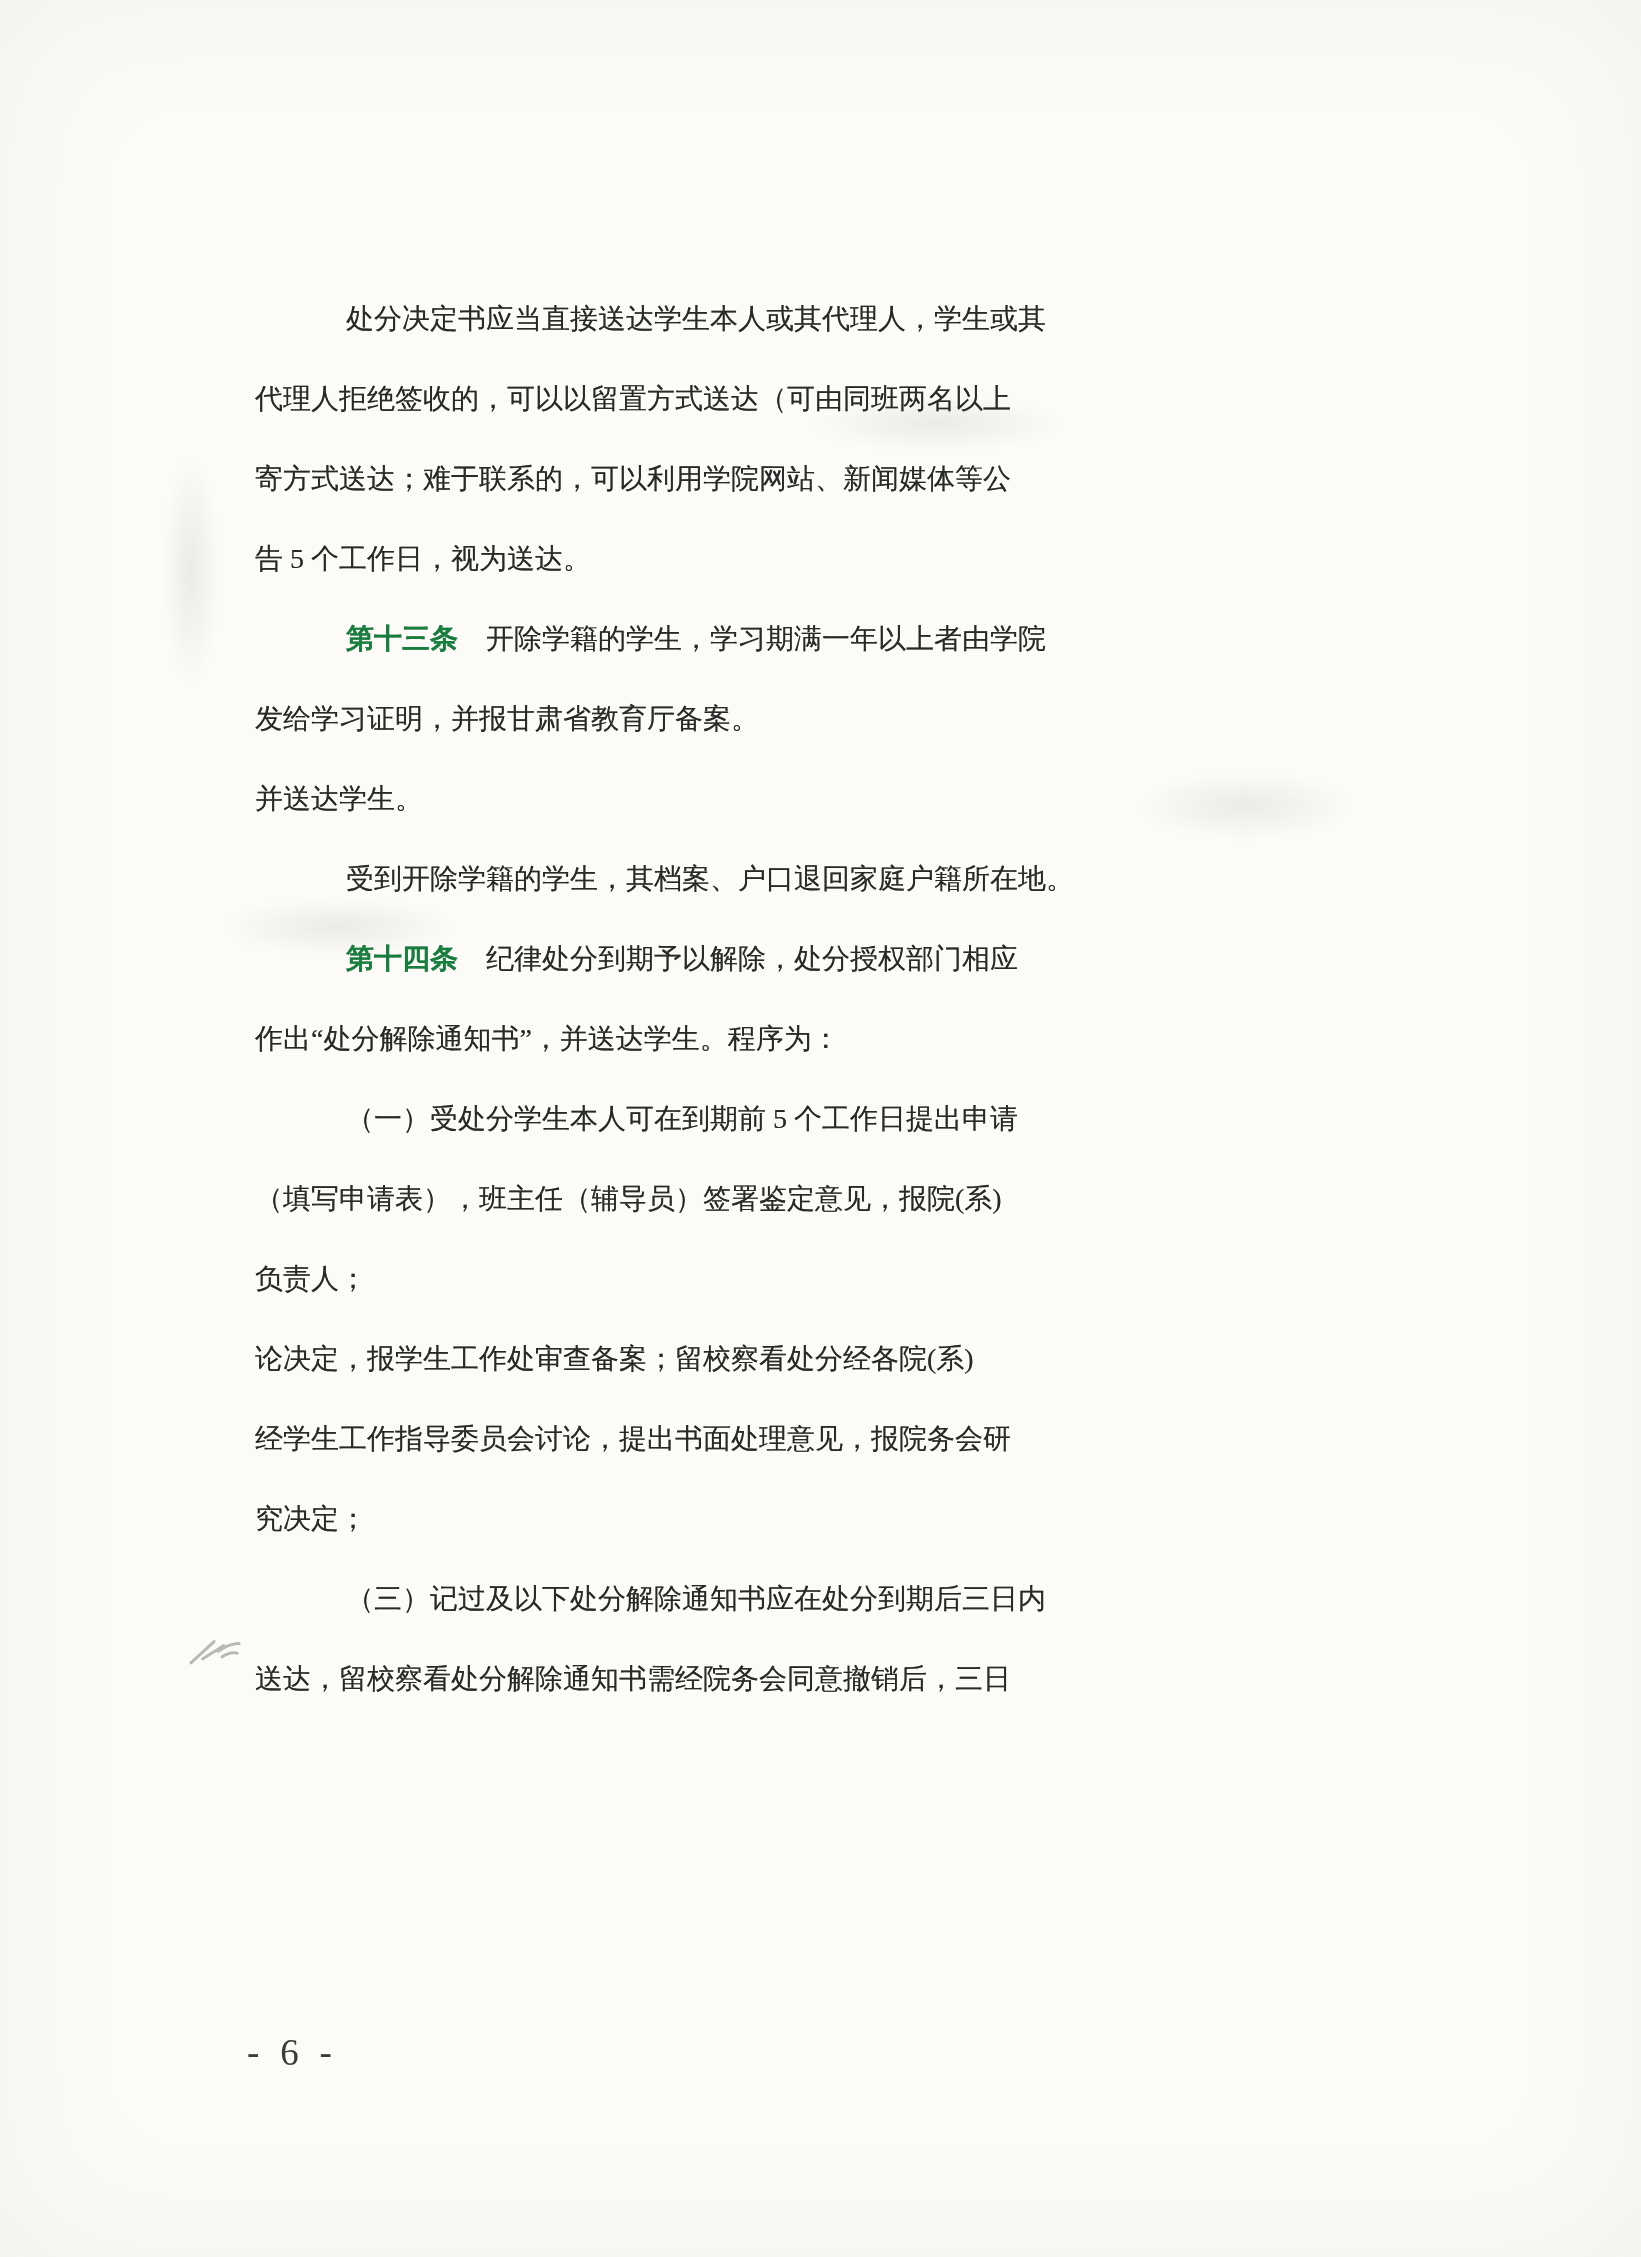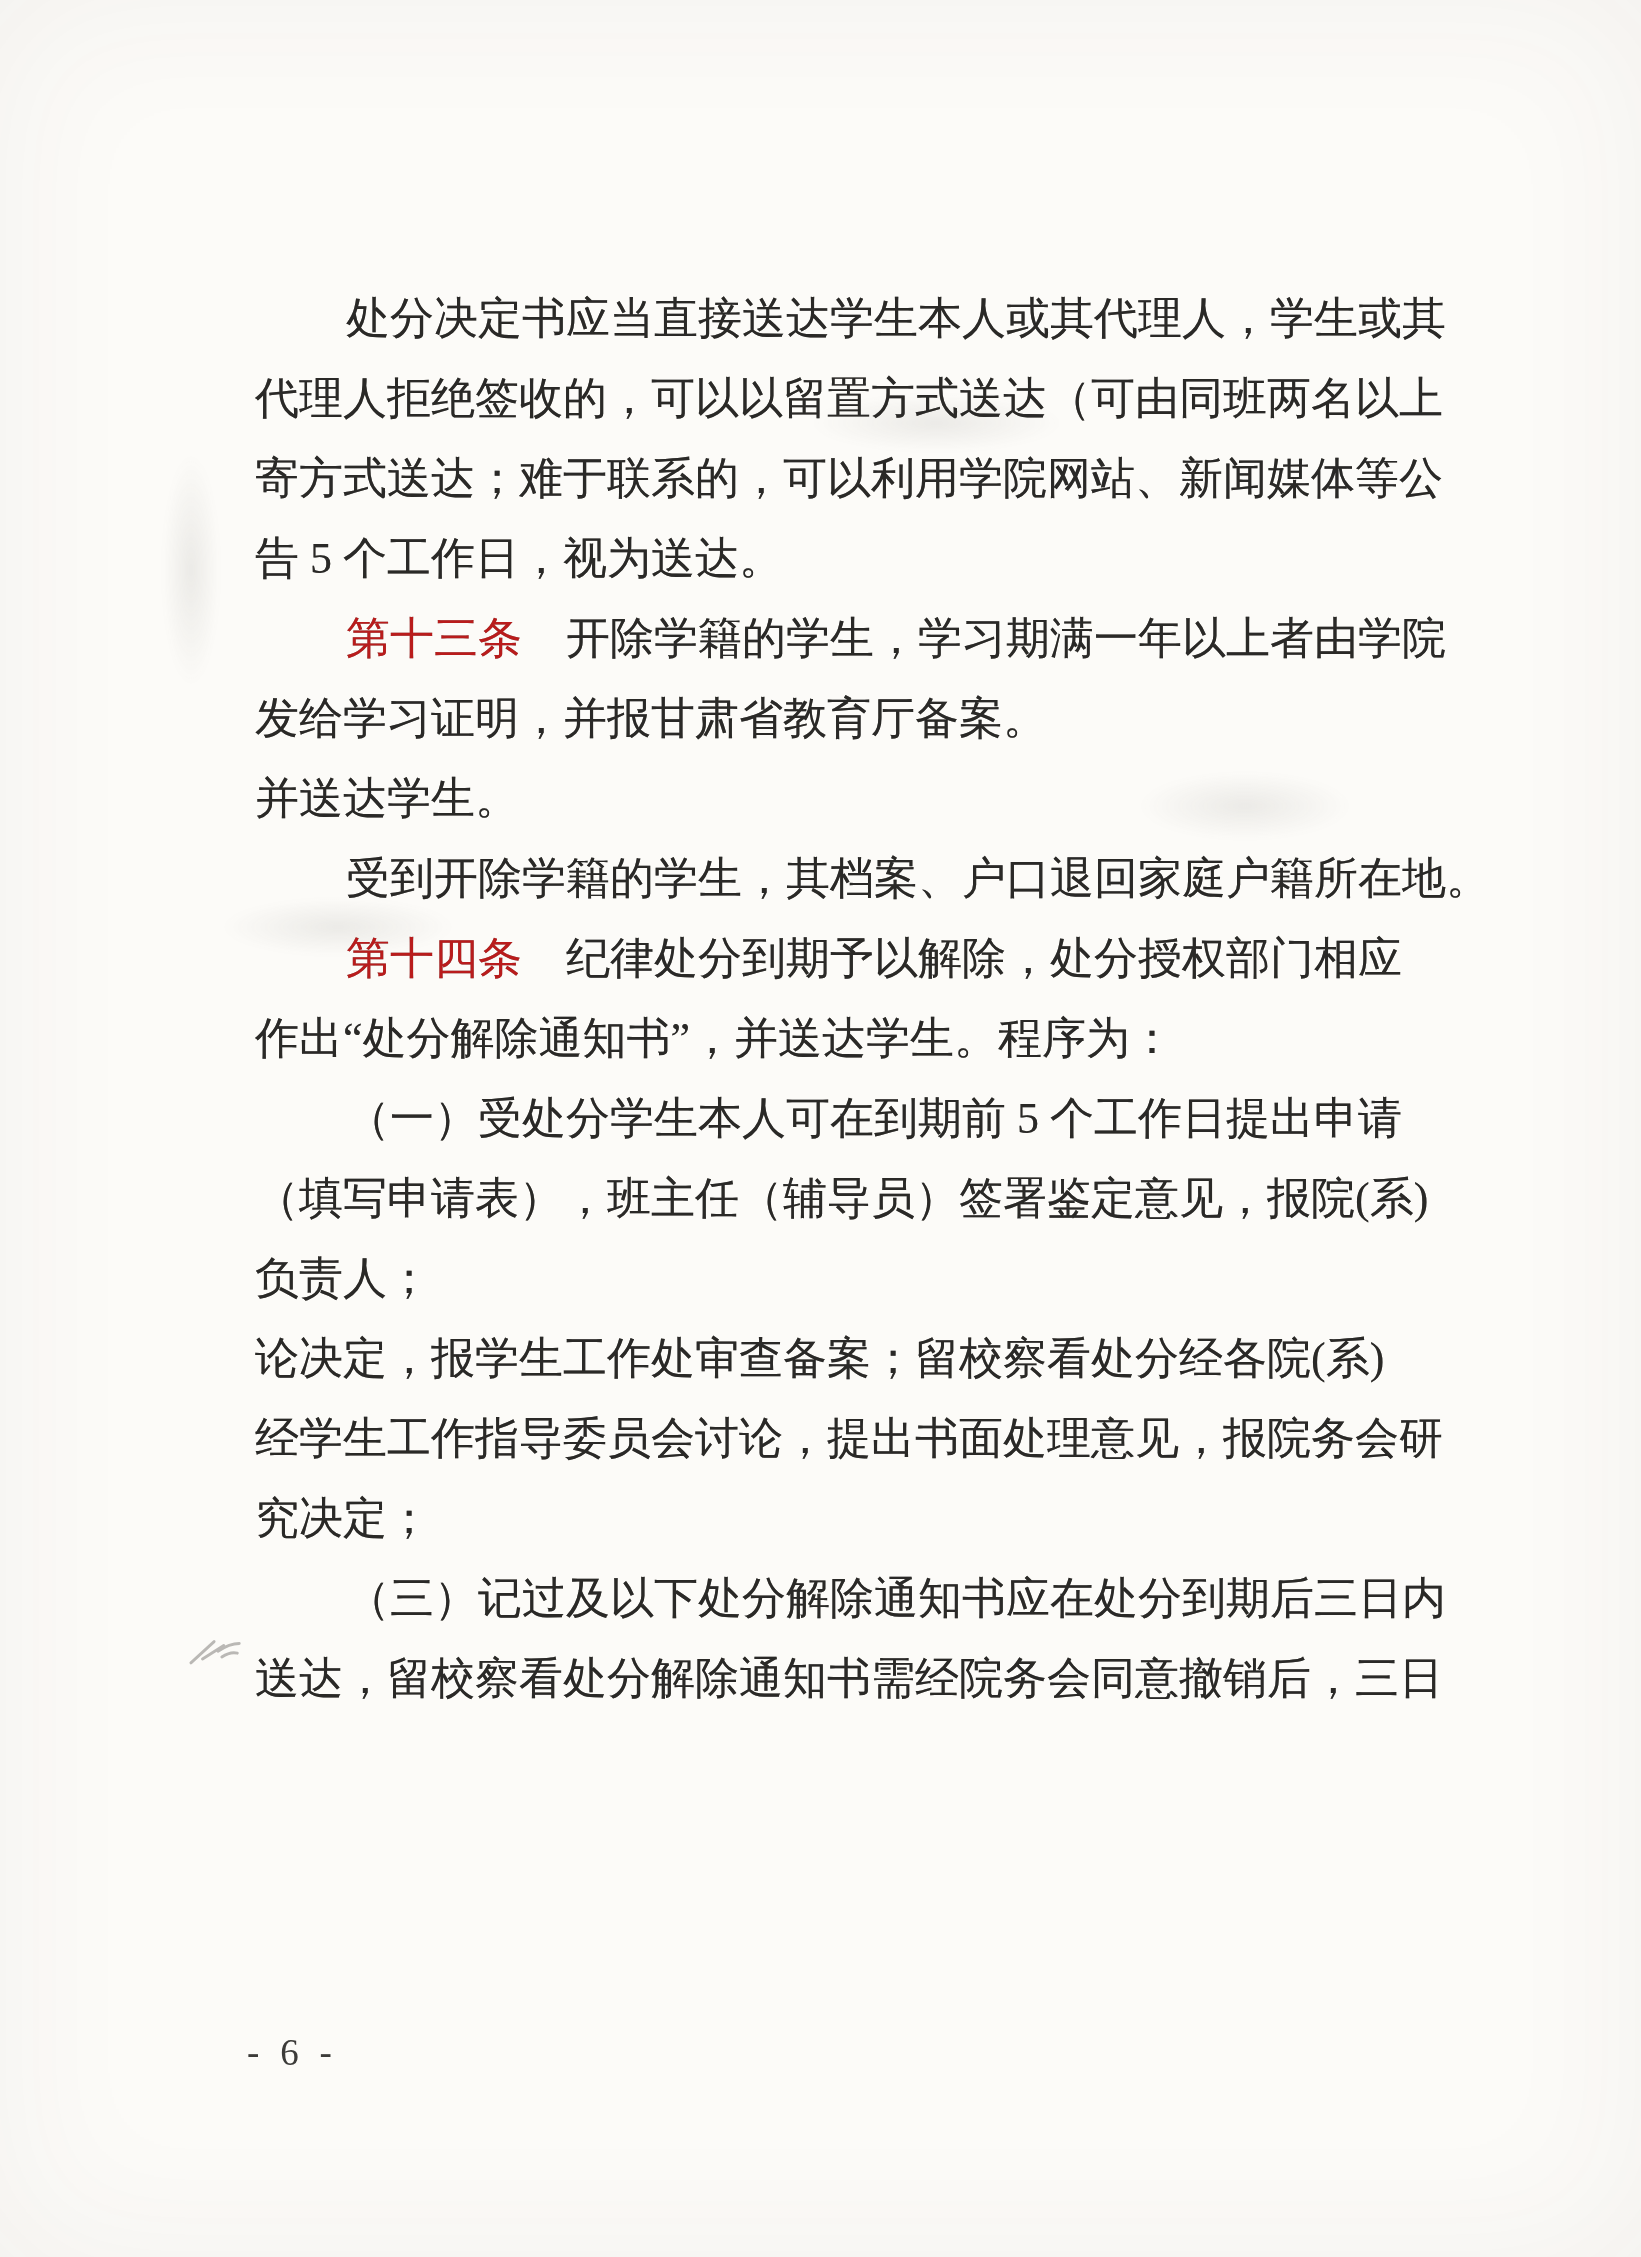--- a/index.html
+++ b/index.html
@@ -17,31 +17,31 @@
     height: 2257px;
     background: #fcfbf8;
     box-shadow: inset 0 0 154px rgba(70,65,55,0.05);
     overflow: hidden;
   }
   .doc-body {
     position: absolute;
     left: 255px;
     top: 279px;
     width: 1236px;
-    font-size: 44px;
+    font-size: 28px;
     line-height: 80px;
     color: #2a2927;
     text-shadow: 0 0 0.6px rgba(40,38,35,0.55);
   }
   .line {
     white-space: nowrap;
     height: 80px;
   }
   .line.indent { padding-left: 91px; }
-  .seg.bold { font-weight: normal; color: #b91c1c; }
+  .seg.bold { font-weight: bold; color: #15803d; }
   .page-number {
     position: absolute;
     left: 247px;
     top: 2031px;
     font-size: 37px;
     color: #3c3b39;
     letter-spacing: 5.8px;
     white-space: nowrap;
   }
   .smudge {

